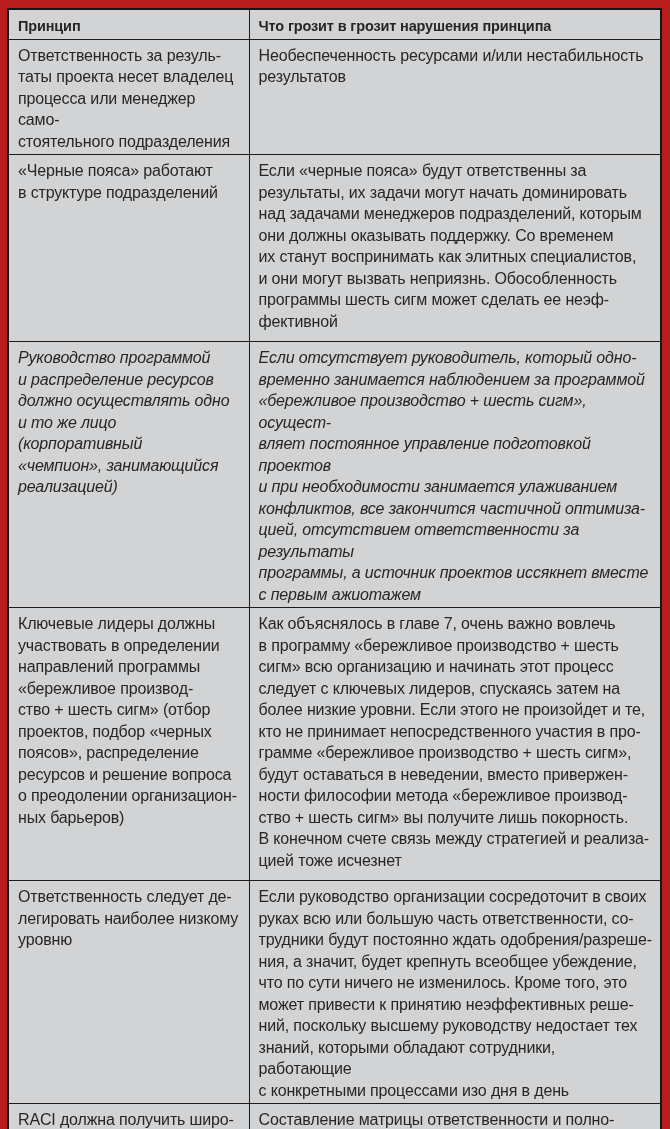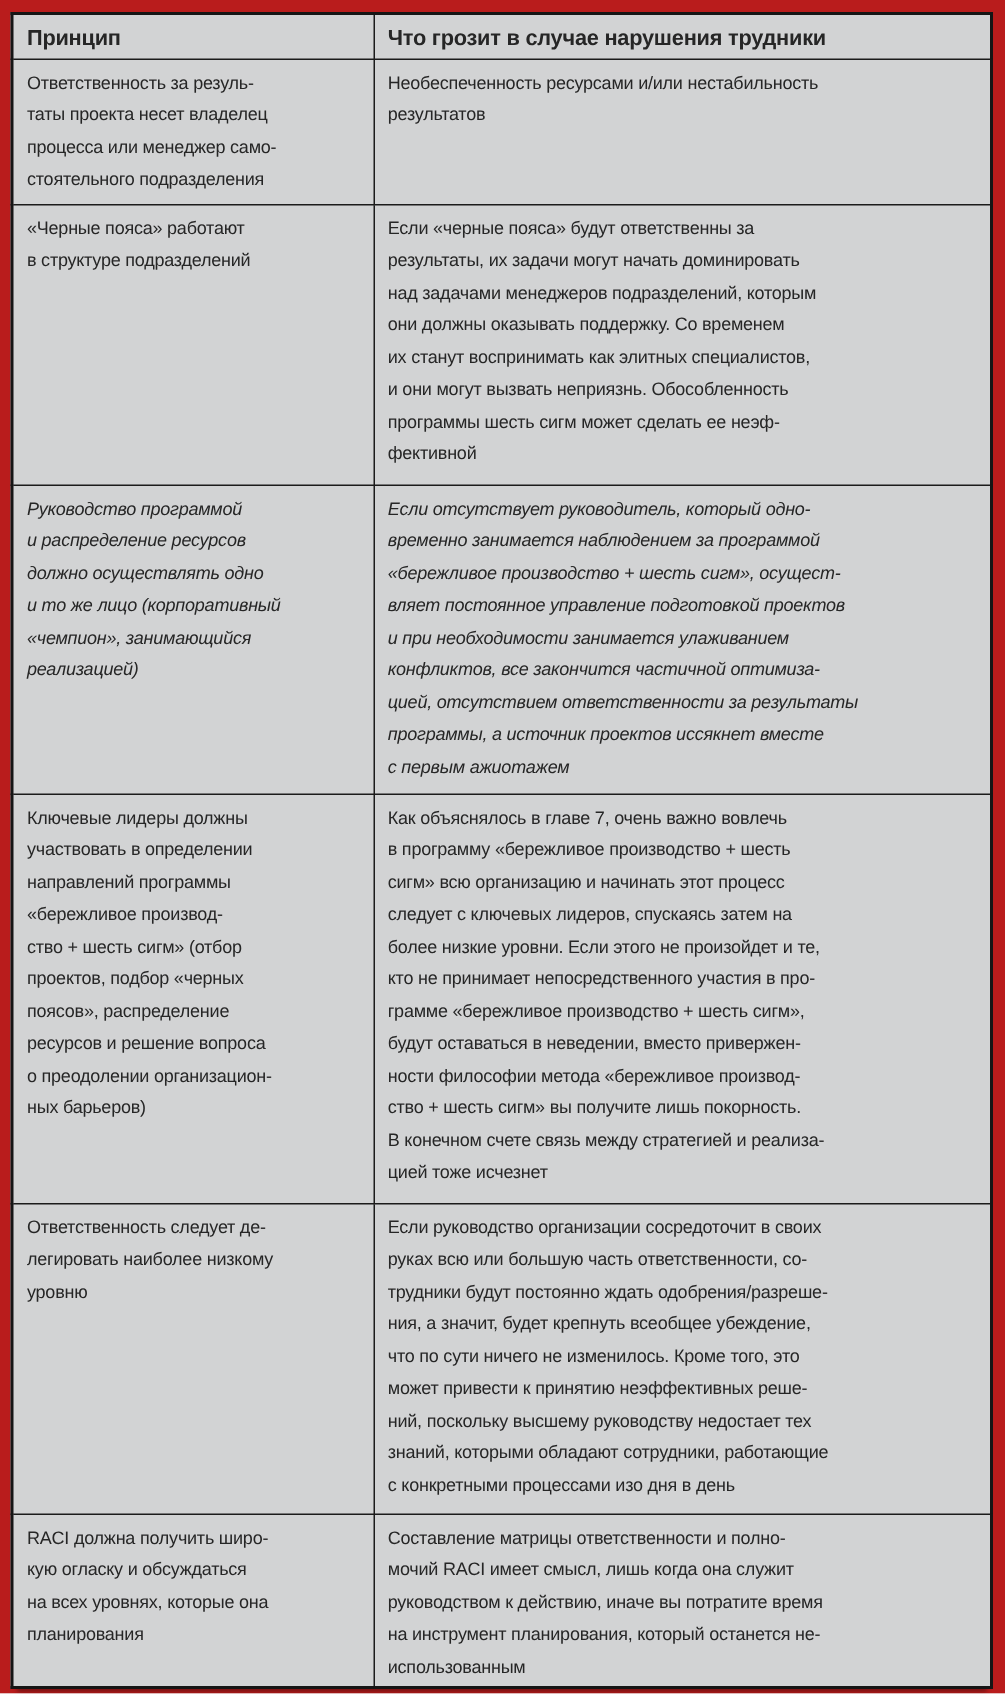--- a/index.html
+++ b/index.html
@@ -27,21 +27,21 @@
     box-shadow: 0 6px 3px -4px rgba(0,0,0,0.35);
   }
   table.principles col.c1 { width: 241px; }
   table.principles th,
   table.principles td {
     border: 1.5px solid #1b1b1b;
     vertical-align: top;
     text-align: left;
     padding: 5px 8px 2px 9px;
     color: #262626;
-    font-size: 12px;
+    font-size: 16px;
     line-height: 21.5px;
     letter-spacing: -0.15px;
     white-space: pre-line;
     overflow: hidden;
   }
   table.principles th {
     font-weight: bold;
     font-size: 14.5px;
     line-height: 20px;
     white-space: nowrap;
@@ -60,21 +60,21 @@
 
 <div class="page">
   <table class="principles">
     <colgroup>
       <col class="c1">
       <col class="c2">
     </colgroup>
     <tbody>
         <tr class="hdr">
       <th>Принцип</th>
-      <th>Что грозит в случае нарушения трудники</th>
+      <th>Что грозит в грозит нарушения принципа</th>
     </tr>
     <tr class="row1">
       <td>Ответственность за резуль-
 таты проекта несет владелец
 процесса или менеджер само-
 стоятельного подразделения</td>
       <td>Необеспеченность ресурсами и/или нестабильность
 результатов</td>
     </tr>
     <tr class="row2">

